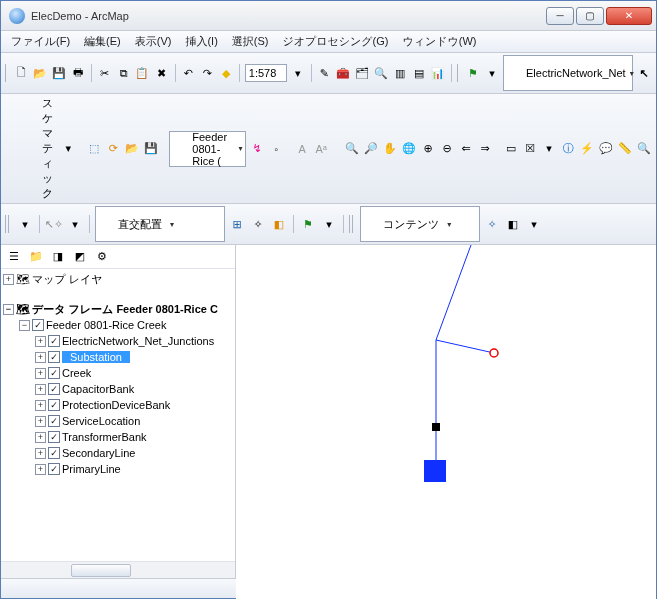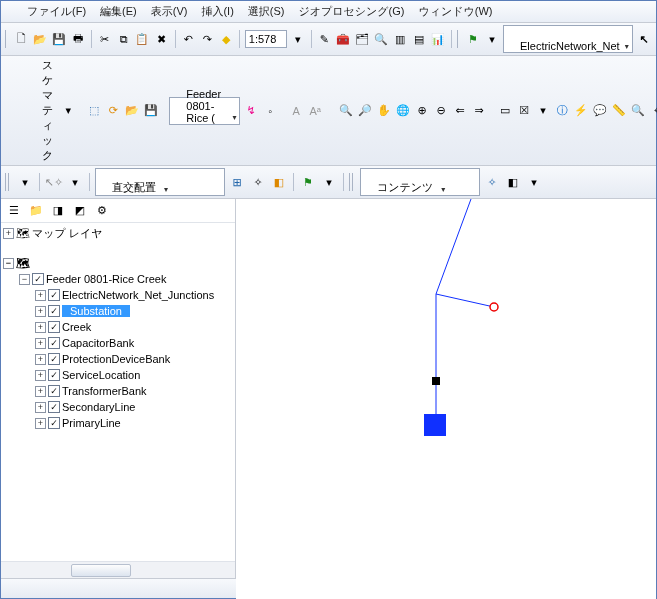--- a/index.html
+++ b/index.html
@@ -4,28 +4,28 @@
 <style>
 * { box-sizing: border-box; margin: 0; padding: 0; font-family: "Segoe UI", Tahoma, sans-serif; font-size: 11px; }
 body { background: #fff; overflow: hidden; }
 .window { width: 657px; height: 599px; border: 1px solid #5a7db8; box-shadow: 0 0 8px rgba(0,0,0,.3); display: flex; flex-direction: column; }
 .titlebar { height: 30px; background: linear-gradient(#f8f8f8,#e4e8ee); display: flex; align-items: center; padding: 0 2px 0 8px; border-bottom: 1px solid #c6cbd4; }
 .titlebar .appicon { width: 16px; height: 16px; background: radial-gradient(circle at 40% 35%, #cfe6ff, #69a7e6 60%, #2f68a6); border-radius: 50%; margin-right: 6px; }
 .titlebar .title { flex: 1; color: #333; }
 .winbtns { display: flex; gap: 2px; margin-right: 2px; }
 .winbtn { width: 28px; height: 18px; border: 1px solid #7a8aa3; border-radius: 3px; background: linear-gradient(#fdfdfd,#dce4ef); display: flex; align-items: center; justify-content: center; font-size: 10px; color: #222; }
 .winbtn.close { background: linear-gradient(#f48a7a,#d64533); color: #fff; border-color: #a42d1f; width: 46px; }
-.menubar { height: 22px; background: linear-gradient(#fbfcfe,#e9eef6); display: flex; align-items: center; padding: 0 20px; border-bottom: 1px solid #c6cbd4; gap: 2px; }
+.menubar { height: 22px; background: linear-gradient(#fbfcfe,#e9eef6); display: flex; align-items: center; padding: 0 4px; border-bottom: 1px solid #c6cbd4; gap: 2px; }
 .menuitem { padding: 2px 6px; color: #222; white-space: nowrap; }
 .toolbar-row { display: flex; align-items: center; padding: 2px 4px; gap: 3px; background: linear-gradient(#f7f9fc,#e6ebf3); border-bottom: 1px solid #c6cbd4; flex-wrap: nowrap; }
 .tbbtn { width: 18px; height: 18px; border: 1px solid transparent; display: flex; align-items: center; justify-content: center; border-radius: 2px; }
 .tbsep { width: 1px; height: 18px; background: #b7c0cf; margin: 0 2px; }
 .grip { width: 6px; height: 18px; background: repeating-linear-gradient(90deg,#a9b3c4 0 1px,transparent 1px 3px); margin-right: 2px; }
 .scale-input { width: 72px; height: 18px; border: 1px solid #9aa7bb; background: #fff; padding: 0 3px; display: flex; align-items: center; }
-.combo { height: 28px; border: 1px solid #9aa7bb; background: #fff; display: flex; align-items: flex-end; padding: 0 2px 0 16px; gap: 4px; }
+.combo { height: 36px; border: 1px solid #9aa7bb; background: #fff; display: flex; align-items: center; padding: 0 2px 0 22px; gap: 4px; }
 .combo .arrow { width: 12px; height: 12px; display: flex; align-items: center; justify-content: center; font-size: 8px; color: #333; }
 .body-area { flex: 1; display: flex; min-height: 0; }
 .toc { width: 235px; border-right: 1px solid #c6cbd4; display: flex; flex-direction: column; background: #fff; }
 .toc-header { height: 22px; background: linear-gradient(#f3f6fb,#dde5f0); border-bottom: 1px solid #c6cbd4; display: flex; align-items: center; padding: 0 4px; }
 .toc-header .spacer { flex: 1; }
 .toc-header .title { font-size: 11px; color: #222; }
 .toc-icons { height: 24px; border-bottom: 1px solid #e0e4ea; display: flex; align-items: center; padding: 0 4px; gap: 4px; }
 .tree { flex: 1; overflow: auto; padding: 2px 0; }
 .treerow { display: flex; align-items: center; height: 16px; gap: 2px; white-space: nowrap; }
 .twist { width: 11px; height: 11px; border: 1px solid #8a93a3; display: flex; align-items: center; justify-content: center; font-size: 9px; line-height: 1; color: #333; }
@@ -38,20 +38,29 @@
 .statusbar { height: 20px; border-top: 1px solid #c6cbd4; background: linear-gradient(#f7f9fc,#e6ebf3); display: flex; align-items: center; padding: 0 8px; justify-content: flex-end; gap: 14px; }
 svg { display: block; }
 .ic { width: 14px; height: 14px; display:flex; align-items:center; justify-content:center; }
 .layout-label { padding:0 4px;margin-left:28px; }
 </style>
 </head>
 <body>
 
 <div class="window">
 
+  <div class="titlebar">
+    <div class="appicon"></div>
+    <div class="title">ElecDemo - ArcMap</div>
+    <div class="winbtns">
+      <div class="winbtn">─</div>
+      <div class="winbtn">▢</div>
+      <div class="winbtn close">✕</div>
+    </div>
+  </div>
 
   <div class="menubar">
     <div class="menuitem">ファイル(F)</div>
     <div class="menuitem">編集(E)</div>
     <div class="menuitem">表示(V)</div>
     <div class="menuitem">挿入(I)</div>
     <div class="menuitem">選択(S)</div>
     <div class="menuitem">ジオプロセシング(G)</div>
     <div class="menuitem">ウィンドウ(W)</div>
 
@@ -306,20 +315,21 @@
       <div class="tree">
         <div class="treerow" style="padding-left:2px">
           <div class="twist">+</div>
           <span class="ic">🗺</span>
           <span>マップ レイヤ</span>
         </div>
         <div style="height:14px"></div>
         <div class="treerow" style="padding-left:2px;font-weight:bold">
           <div class="twist">−</div>
           <span class="ic">🗺</span>
+          <span>データ フレーム Feeder 0801-Rice C</span>
         </div>
         <div class="treerow" style="padding-left:18px">
           <div class="twist">−</div>
           <div class="chk">✓</div>
           <span>Feeder 0801-Rice Creek</span>
         </div>
 
         <div class="treerow" style="padding-left:34px">
           <div class="twist">+</div>
           <div class="chk">✓</div>

